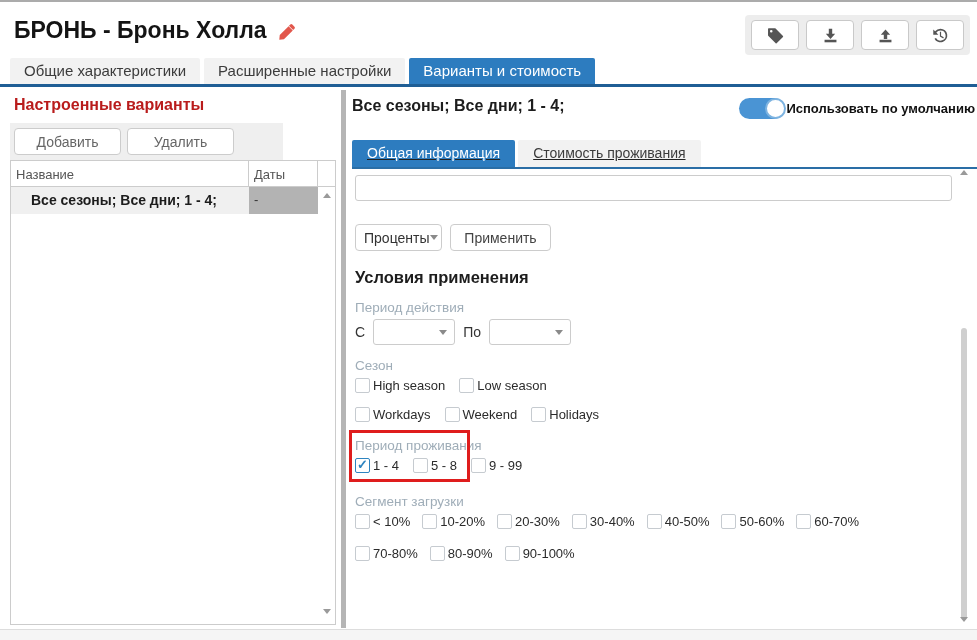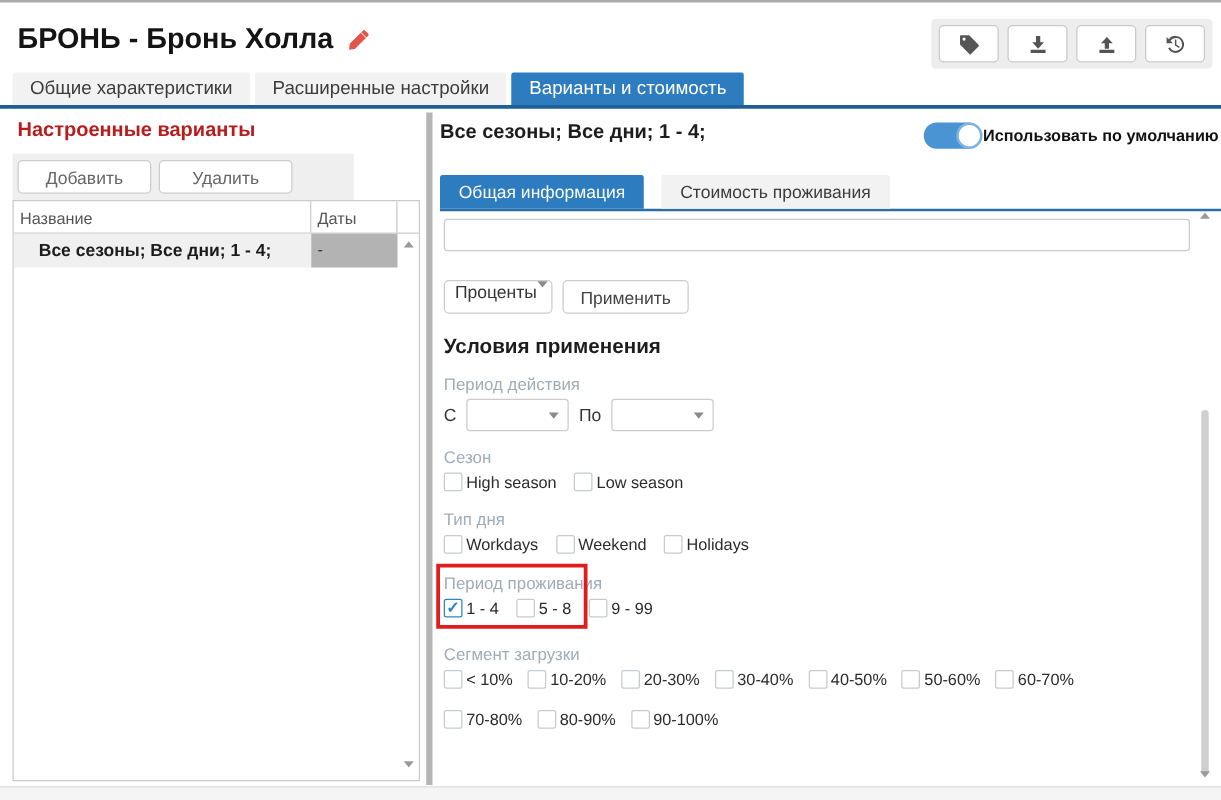--- a/index.html
+++ b/index.html
@@ -44,29 +44,29 @@
 
   
   .rp { position:absolute; left:352px; top:90px; right:0; bottom:12px; }
   .rp-head { display:flex; justify-content:space-between; align-items:flex-start; margin-top:7px; padding-right:2px; }
   .rp-title { font-size:16px; font-weight:bold; color:#1d1d1d; white-space:nowrap; }
   .toggle-wrap { display:flex; align-items:center; gap:1px; margin-top:1px; }
   .toggle { width:46px; height:21px; background:#4a94d4; border-radius:11px; position:relative; cursor:pointer; flex:none; }
   .toggle .knob { position:absolute; right:-1px; top:0; width:21px; height:21px; background:#fff; border:2px solid #7db3e0; border-radius:50%; }
   .toggle-label { font-size:13px; font-weight:bold; color:#111; white-space:nowrap; }
 
-  .rp-subtabs { display:flex; gap:14px; margin-top:21px; border-bottom:2px solid #2a6ea6; }
+  .rp-subtabs { display:flex; gap:3px; margin-top:21px; border-bottom:2px solid #2a6ea6;text-decoration:underline; }
   .sub-tab { height:27px; line-height:27px; padding:0 15px; background:#f2f2f2; color:#3c3c3c; font-size:14px; border-radius:2px 2px 0 0; white-space:nowrap; cursor:pointer; }
   .sub-tab.active { background:#2d7cbf; color:#fff; }
 
   .rp-body { position:relative; padding:5px 25px 0 3px; }
   .field-label { font-size:13.5px; color:#9fadb8; line-height:17px; }
   .text-input { display:block; width:597px; height:26px; border:1px solid #ccc; border-radius:3px; margin-top:1px; padding:0 6px; font-size:14px; font-family:inherit; }
   .row-selects { margin-top:23px; display:flex; gap:8px; }
-  .select-box { width:87px; height:27px; border:1px solid #ccc; border-radius:4px; background:#fff; display:flex; align-items:flex-start; justify-content:space-between; padding:0 8px; font-size:14px; color:#333; cursor:pointer; }
+  .select-box { width:87px; height:27px; border:1px solid #ccc; border-radius:4px; background:#fff; display:flex; align-items:center; justify-content:space-between; padding:0 8px; font-size:14px; color:#333; cursor:pointer; }
   .caret { width:0; height:0; border-left:4px solid transparent; border-right:4px solid transparent; border-top:5px solid #8a8a8a; }
   .apply-btn { width:101px; height:27px; background:#fff; border:1px solid #ccc; border-radius:4px; font-size:14px; color:#444; cursor:pointer; font-family:inherit; }
 
   .section-heading { margin-top:17px; font-size:16.5px; font-weight:bold; color:#1d1d1d; }
   .group { margin-top:12px; }
   .date-row { margin-top:3px; display:flex; align-items:center; gap:8px; font-size:14px; color:#333; }
   .combo { width:82px; height:26px; border:1px solid #ccc; border-radius:3px; background:#fff; display:flex; align-items:center; justify-content:flex-end; padding-right:7px; cursor:pointer; }
 
   .cb-row { display:flex; align-items:center; margin-top:4px; }
   .cb { display:flex; align-items:center; gap:3px; cursor:pointer; }
@@ -212,21 +212,20 @@
           <span class="cb-label">High season</span>
         </label>
         <label class="cb">
           <span class="box"></span>
           <span class="cb-label">Low season</span>
         </label>
       </div>
     </div>
 
     <div class="group mt14">
-      <div class="field-label">Тип дня</div>
       <div class="cb-row gap14">
         <label class="cb">
           <span class="box"></span>
           <span class="cb-label">Workdays</span>
         </label>
         <label class="cb">
           <span class="box"></span>
           <span class="cb-label">Weekend</span>
         </label>
         <label class="cb">

